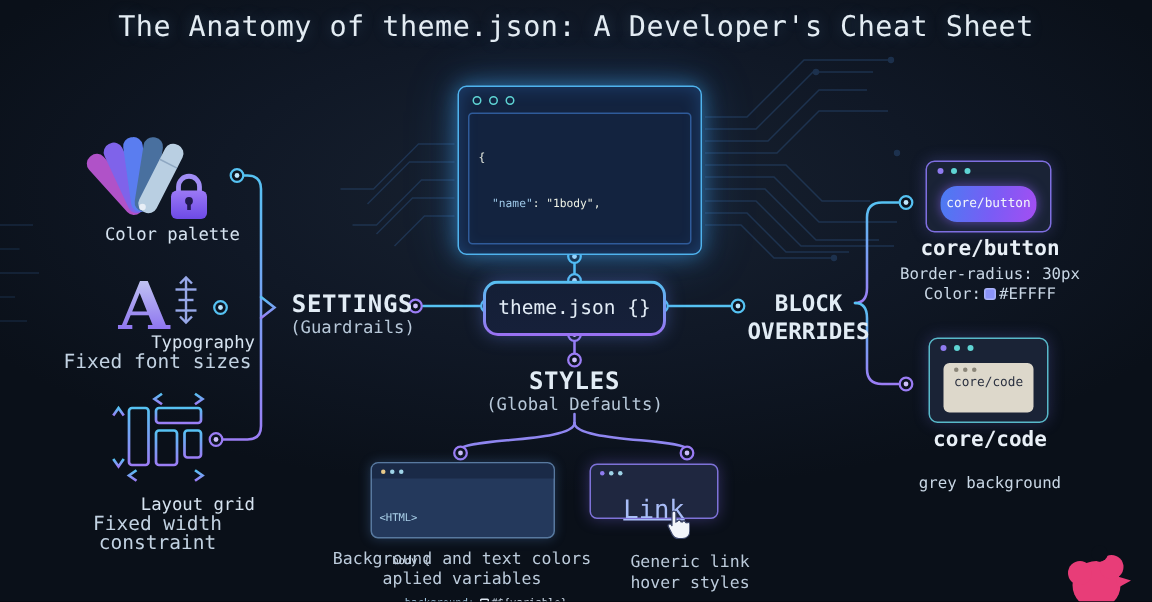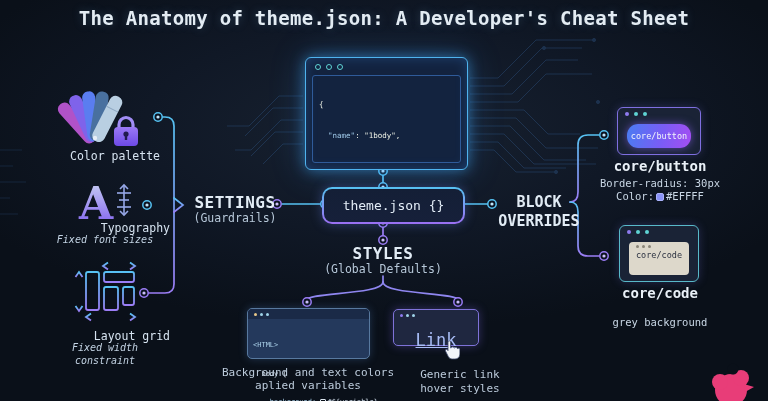--- a/index.html
+++ b/index.html
@@ -6,55 +6,55 @@
   *{box-sizing:border-box;}
   .canvas{
     position:relative;width:768px;height:401px;overflow:hidden;
     background:radial-gradient(ellipse 60% 50% at 50% 32%, #182231 0%, #101826 52%, #0a1019 100%);
     font-family:"DejaVu Sans Mono","Liberation Mono",monospace;
     color:#dce7f2;
   }
   .abs{position:absolute;}
   .ctr{text-align:center;}
   .title{
-    left:0;top:7px;width:768px;font-size:19px;font-weight:bold;
+    left:0;top:7px;width:768px;font-size:19px;font-weight:normal;
     color:#e3ecf3;letter-spacing:.3px;text-shadow:0 0 10px rgba(120,180,230,.25);
   }
   
   .editor{
     left:305px;top:57px;width:163px;height:113px;border-radius:6px;
     background:#13233f;border:1.5px solid #4fb3ee;
     box-shadow:0 0 14px rgba(70,180,255,.5),0 0 34px rgba(60,150,255,.25),inset 0 0 12px rgba(60,150,255,.25);
   }
   .traffic{display:flex;gap:5px;padding:6px 0 0 9px;}
   .tdot{width:6px;height:6px;border-radius:50%;border:1.3px solid #5fd4d4;}
   .editor-inner{
     position:absolute;left:6px;right:6px;top:17px;bottom:6px;
     border:1px solid #2f5b9a;border-radius:3px;padding:4px 6px;
     font-size:7.5px;line-height:10.2px;white-space:pre;overflow:hidden;
   }
   .cl .k{color:#9fc9e9;}
   .cl .v{color:#eef2e6;}
   
   .node{
-    left:322px;top:187px;width:143px;height:37px;border-radius:10px;
+    left:322px;top:187px;width:122px;height:37px;border-radius:10px;
     border:2px solid transparent;
     background:linear-gradient(#141f36,#16203a) padding-box,
                linear-gradient(180deg,#56c2f2,#9b6ff2) border-box;
     box-shadow:0 0 12px rgba(110,140,255,.35);
     display:flex;align-items:center;justify-content:center;
     font-size:13px;color:#e2ecf6;
   }
   
   .big{font-size:16px;font-weight:bold;color:#e2ecf5;letter-spacing:.5px;}
   .sub{font-size:11.5px;color:#b7c8d9;}
   .blk{font-size:15px;font-weight:bold;line-height:19px;color:#e2ecf5;}
   
   .lbl{font-size:11.5px;color:#d6e3f0;text-align:right;}
-  .lbl2{font-size:10px;color:#c2d2e2;font-style:italic;}
+  .lbl2{font-size:13px;color:#c2d2e2;}
   
   .card{
     border-radius:6px;background:#1a2336;
     box-shadow:0 0 10px rgba(120,120,240,.25);
   }
   .card .traffic{padding:4px 0 0 7px;}
   .card .tdot{width:4px;height:4px;border:none;}
   .btn-pill{
     position:absolute;left:9px;top:16px;right:9px;height:24px;border-radius:11px;
     background:linear-gradient(100deg,#4a7cf2 0%,#7a5cf5 55%,#a44ef2 100%);

